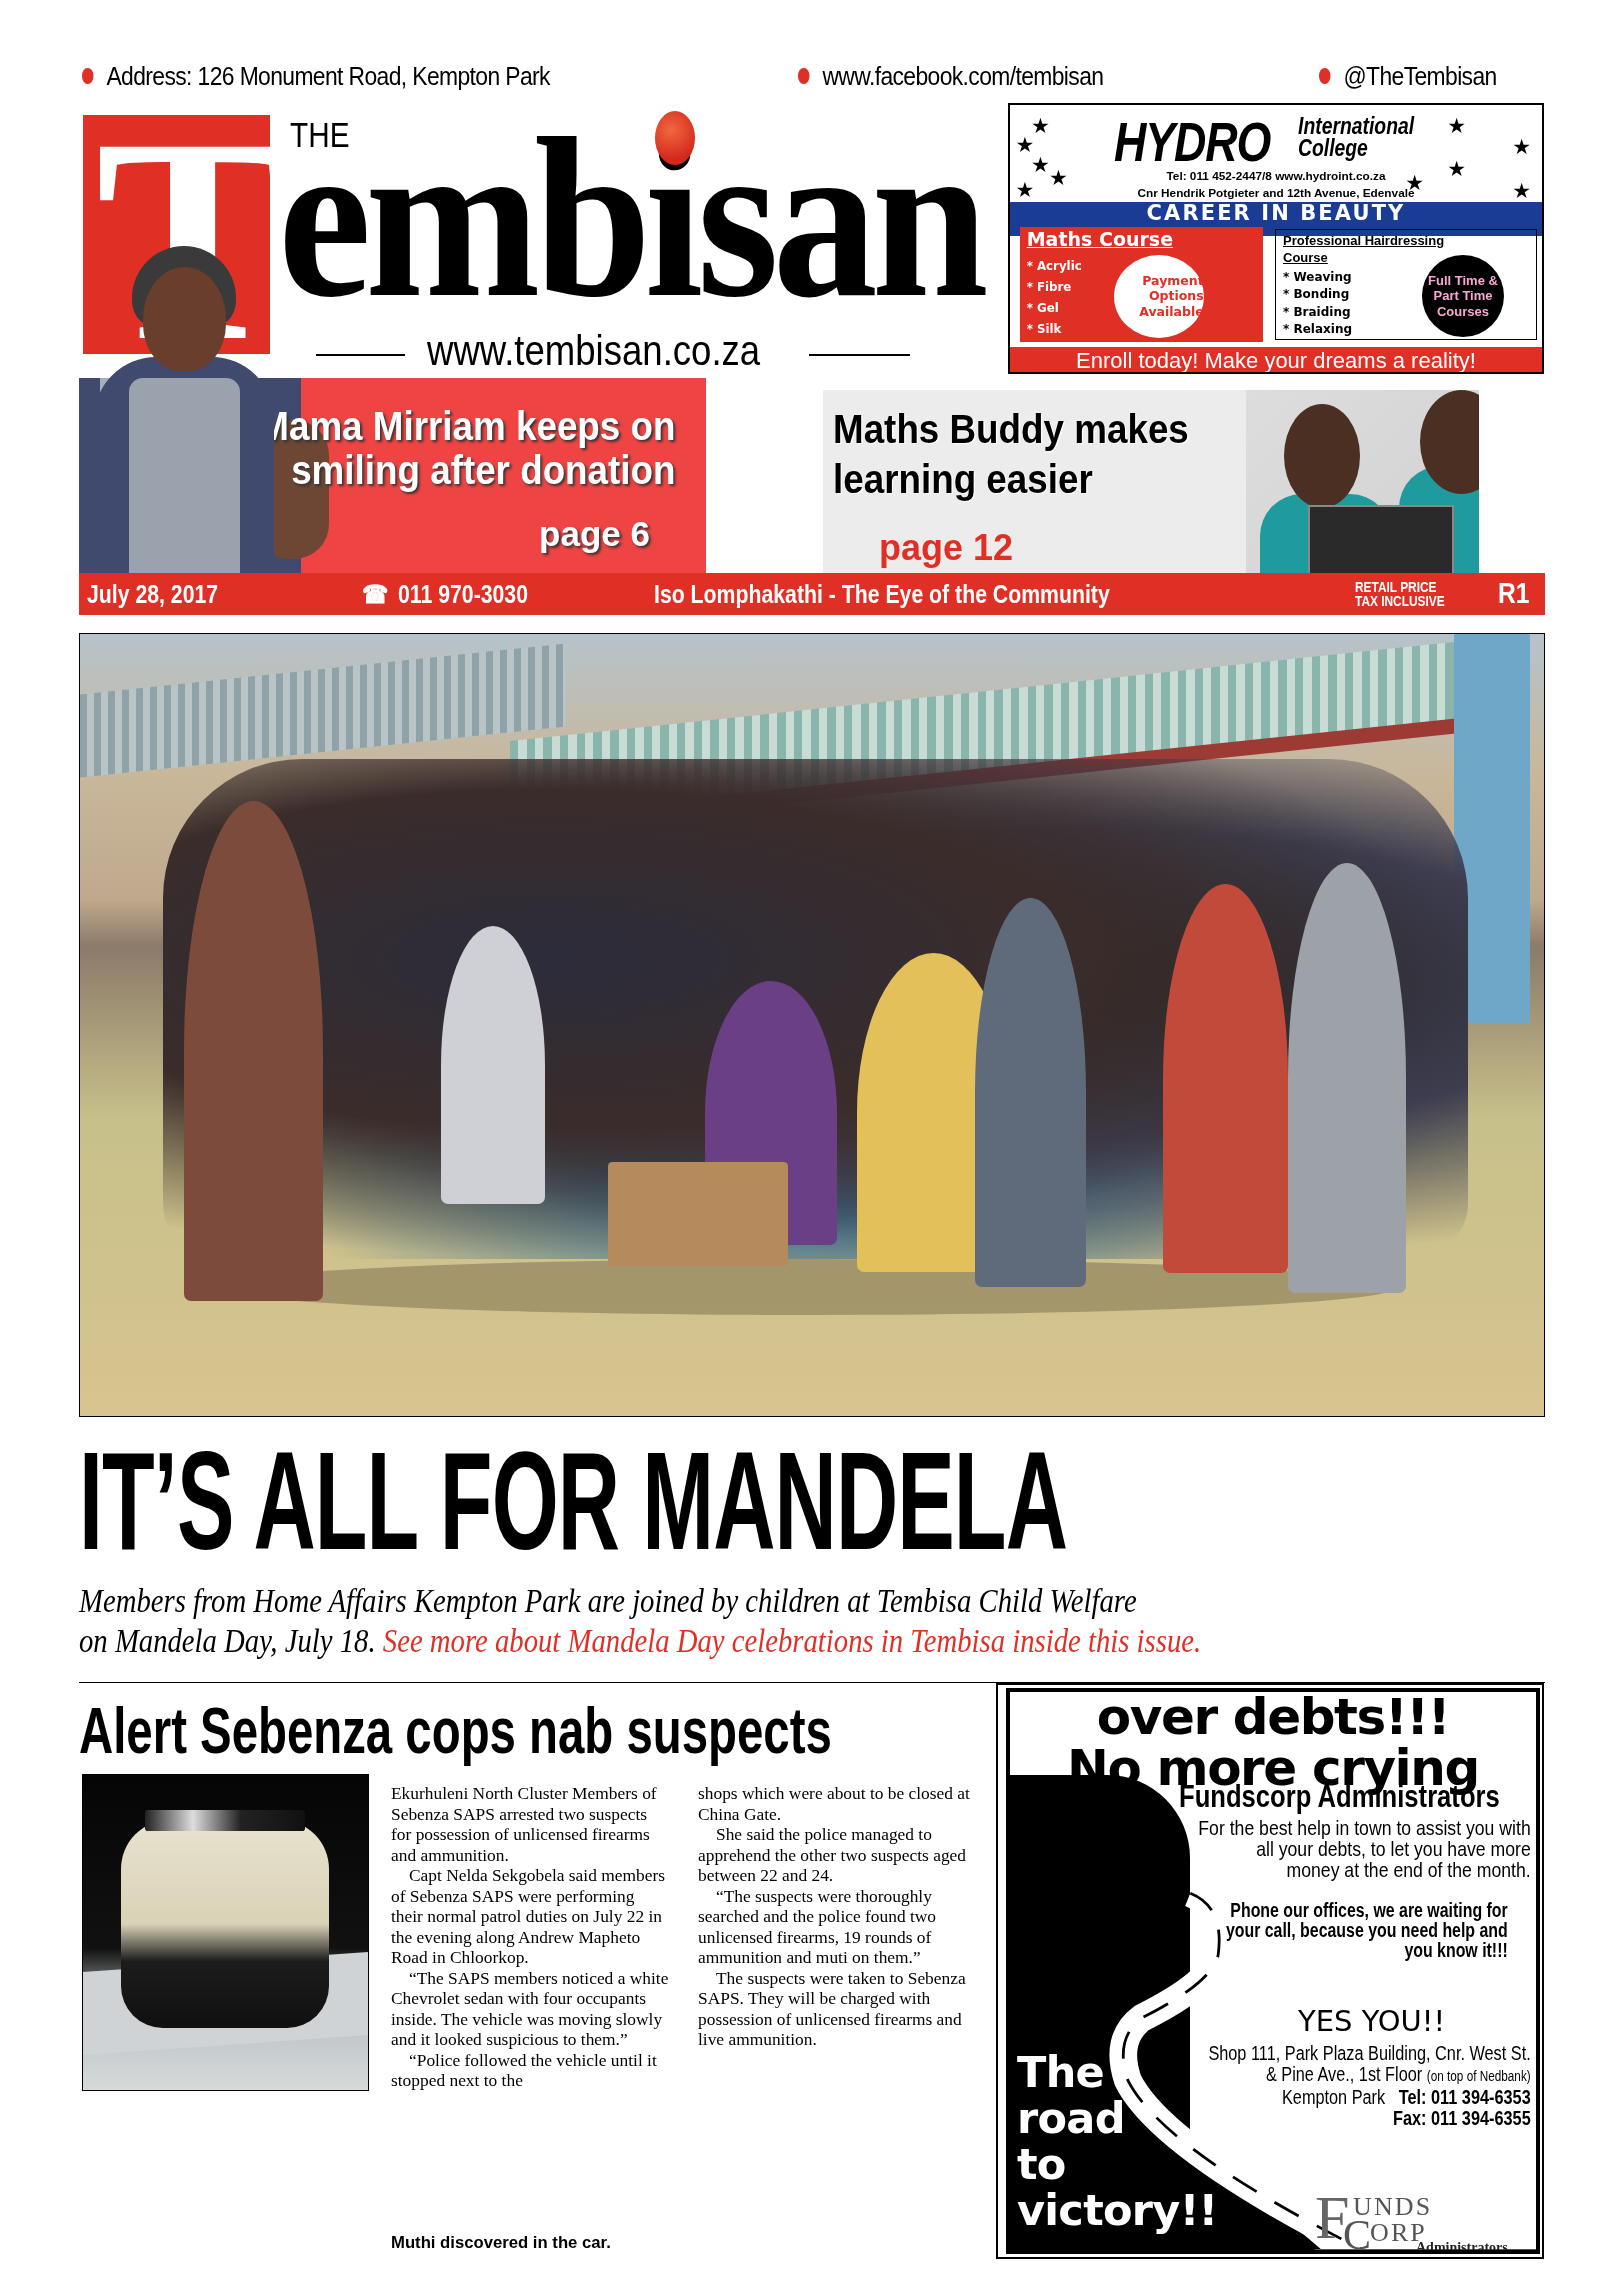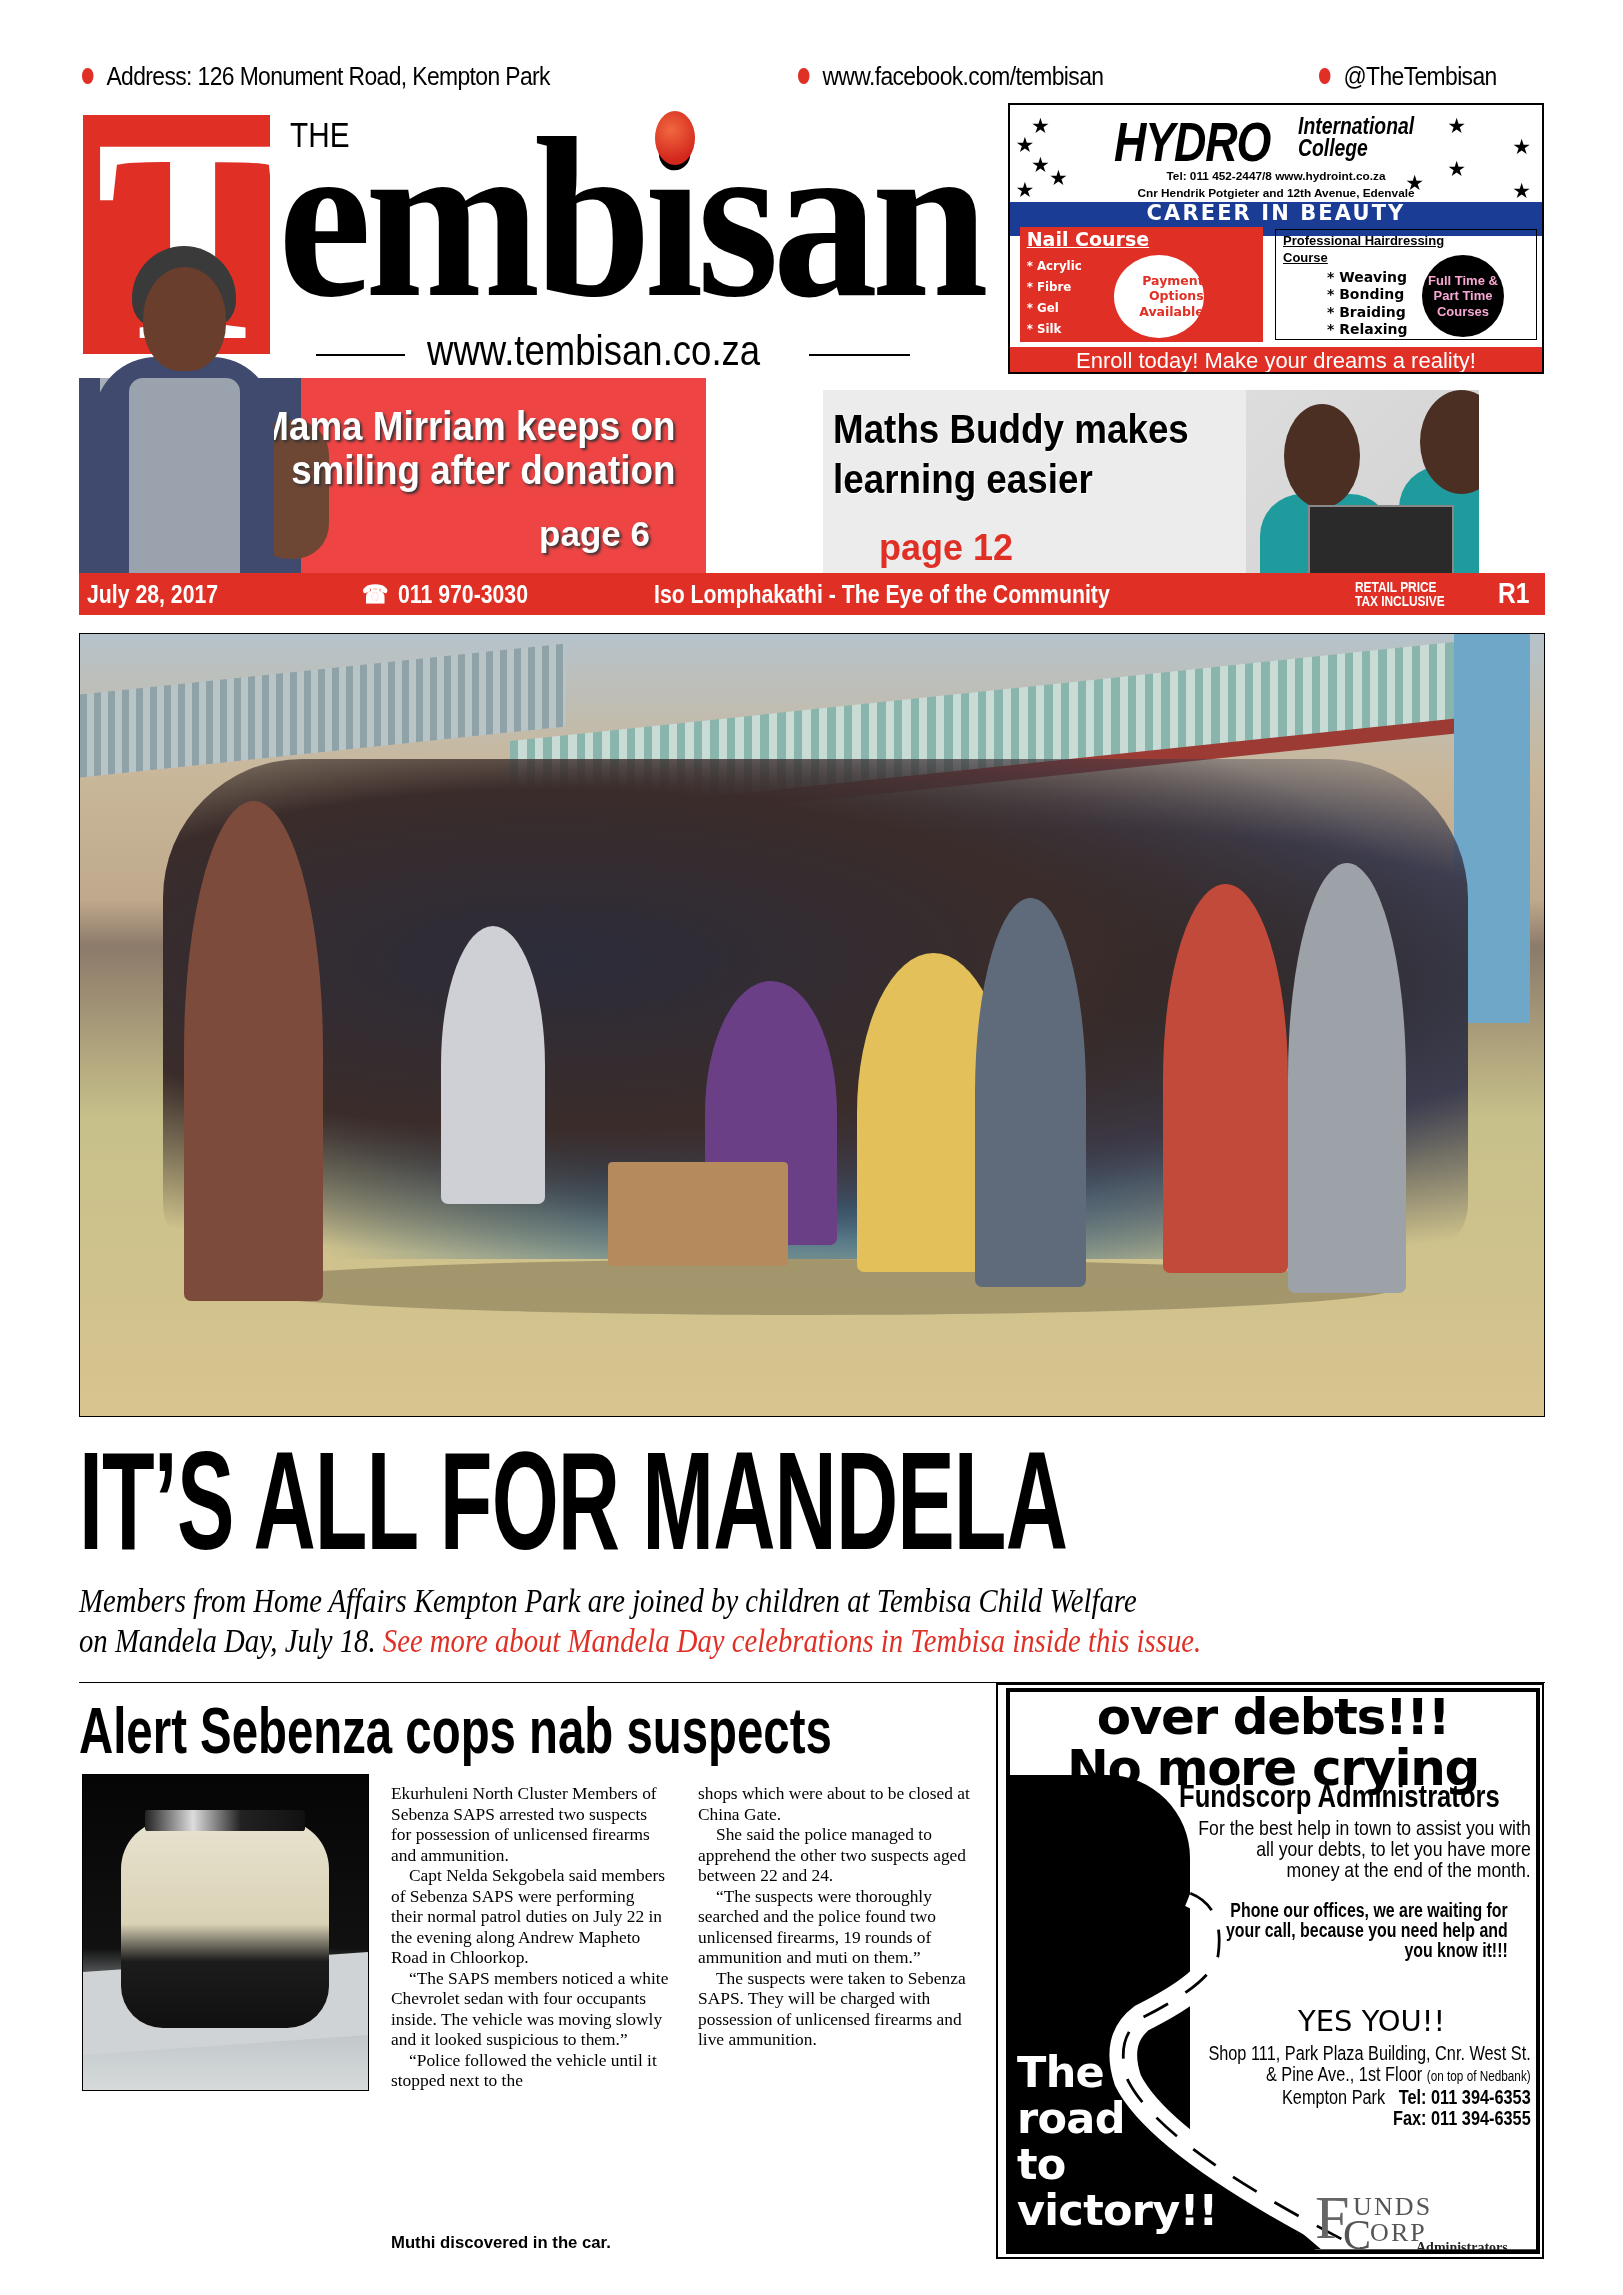--- a/index.html
+++ b/index.html
@@ -33,21 +33,21 @@
   .hydro-brand { position: absolute; left: 104px; top: 4.2px; font-weight: bold; font-style: italic; font-size: 56px; letter-spacing: -1.4px; transform: scaleX(0.8); transform-origin: left top; }
   .hydro-intl { position: absolute; left: 288px; top: 9.7px; font-weight: bold; font-style: italic; font-size: 23.6px; line-height: 22px; transform: scaleX(0.82); transform-origin: left top; }
   .hydro-contact { position: absolute; left: 0; width: 100%; text-align: center; font-weight: bold; font-size: 11.8px; }
   .hydro-banner { position: absolute; left: 0; top: 97px; width: 100%; height: 34px; background: #1a3c94; color: #fff; text-align: center; font-family: "DejaVu Sans", sans-serif; font-weight: bold; font-size: 21px; line-height: 22px; letter-spacing: 2.1px; }
   .nail-box { position: absolute; left: 9.7px; top: 122px; width: 243px; height: 115px; background: #e03026; color: #fff; }
   .nail-title { position: absolute; left: 7px; top: 1.4px; font-family: "DejaVu Sans", sans-serif; font-weight: bold; font-size: 19px; text-decoration: underline; }
   .nail-list { position: absolute; left: 7px; top: 29px; font-family: "DejaVu Sans", sans-serif; font-weight: bold; font-size: 11.8px; line-height: 21px; }
   .pay-circle { position: absolute; left: 94px; top: 28px; width: 90px; height: 83px; border-radius: 50%; background: #fff; color: #e03026; text-align: right; font-family: "DejaVu Sans", sans-serif; font-weight: bold; font-size: 12.5px; line-height: 15.3px; padding-top: 18px; }
   .hair-box { position: absolute; left: 265px; top: 124px; width: 262px; height: 111px; border: 1.4px solid #000; }
   .hair-title { position: absolute; left: 7px; top: 2.8px; font-weight: bold; font-size: 13px; line-height: 16.7px; text-decoration: underline; }
-  .hair-list { position: absolute; left: 7px; top: 39px; font-family: "DejaVu Sans", sans-serif; font-weight: bold; font-size: 14px; line-height: 17.4px; margin-left: 44px; }
+  .hair-list { position: absolute; left: 7px; top: 39px; font-family: "DejaVu Sans", sans-serif; font-weight: bold; font-size: 12px; line-height: 17.4px; }
   .ft-circle { position: absolute; left: 146px; top: 25px; width: 82px; height: 82px; border-radius: 50%; background: #000; color: #f9a8d4; text-align: center; font-weight: bold; font-size: 13px; line-height: 15.3px; padding-top: 18px; }
   .hydro-footer { position: absolute; left: 0; top: 242px; width: 100%; height: 28px; background: #e03026; color: #fff; text-align: center; font-size: 22px; line-height: 28px; }
 
   
   .teaser-left { position: absolute; left: 79px; top: 378px; width: 627px; height: 196px; background: #ef4444; overflow: hidden; padding-left: 19px; }
   .teaser-left .apron-body { position: absolute; left: 0; top: 0; width: 222px; height: 196px; background: #3f4a6e; }
   .teaser-left .apron { position: absolute; left: 21px; top: 0; width: 146px; height: 196px; background: #a7b0b9; }
   .teaser-left .arm { position: absolute; left: 174px; top: 42px; width: 76px; height: 139px; background: #6d4634; border-radius: 35px; }
   .teaser-left-hl { position: absolute; right: 31px; top: 26px; text-align: right; color: #fff; font-weight: bold; font-size: 40px; line-height: 44px; text-shadow: 2.1px 2.1px 2.8px #333; transform: scaleX(0.92); transform-origin: right top; }
   .teaser-left-page { position: absolute; right: 56px; top: 136px; color: #fff; font-weight: bold; font-size: 35px; text-shadow: 2.1px 2.1px 2.8px #333; }
@@ -141,21 +141,21 @@
   <div class="hydro-brand">HYDRO</div>
   <div class="hydro-intl">
       <div>International</div>
       <div>College</div>
     </div>
   <div class="hydro-contact" style="top:64px;">Tel: 011 452-2447/8    www.hydroint.co.za</div>
   <div class="hydro-contact" style="top:81px;">Cnr Hendrik Potgieter and 12th Avenue, Edenvale</div>
   <div class="hydro-banner">CAREER IN BEAUTY</div>
 
   <div class="nail-box">
-    <div class="nail-title">Nail Course</div>
+    <div class="nail-title">Maths Course</div>
     <div class="nail-list">
       <div>* Acrylic</div>
       <div>* Fibre</div>
       <div>* Gel</div>
       <div>* Silk</div>
     </div>
     <div class="pay-circle">
       <div>Payment</div>
       <div>Options</div>
       <div>Available</div>

